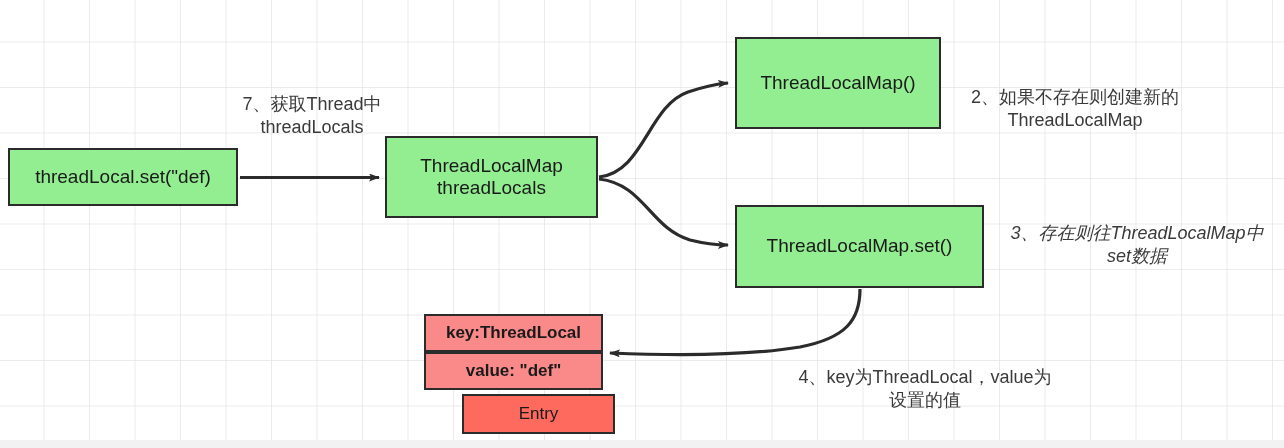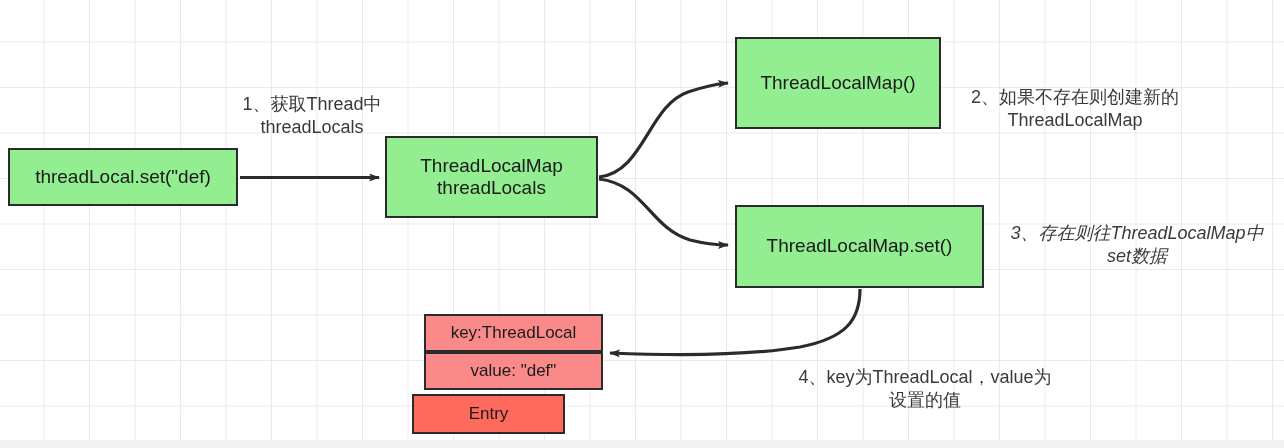--- a/index.html
+++ b/index.html
@@ -50,41 +50,42 @@
     text-align: center;
     color: #1a1a1a;
     line-height: 1.18;
     white-space: pre-line;
   }
   .green {
     background: #92ee90;
   }
   .pink {
     background: #fa8a8a;
+    font-weight: bold;
   }
   .red {
     background: #ff6a5f;
   }
   .label {
     position: absolute;
     color: #3a3a3a;
     text-align: center;
     line-height: 1.28;
     white-space: pre-line;
   }
 
   
   #node-set          { left: 8px;   top: 148px; width: 230px; height: 58px;  font-size: 19px; }
   #node-threadlocals { left: 385px; top: 136px; width: 213px; height: 82px;  font-size: 19px; }
   #node-newmap       { left: 735px; top: 37px;  width: 206px; height: 92px;  font-size: 19px; }
   #node-mapset       { left: 735px; top: 205px; width: 249px; height: 83px;  font-size: 19px; }
 
   #node-entry-key    { left: 424px; top: 314px; width: 179px; height: 38px;  font-size: 17px; }
   #node-entry-value  { left: 424px; top: 352px; width: 179px; height: 38px;  font-size: 17px; }
-  #node-entry-name   { left: 412px; top: 394px; width: 153px; height: 40px;  font-size: 17px; }
+  #node-entry-name   { left: 462px; top: 394px; width: 153px; height: 40px;  font-size: 17px; }
 
   #label-1 { left: 222px;  top: 93px;  width: 180px; font-size: 18px; }
   #label-2 { left: 950px;  top: 58px;  width: 250px; font-size: 18px; margin-top: 28px; }
   #label-3 { left: 990px;  top: 222px; width: 294px; font-size: 18px; font-style: italic; }
   #label-4 { left: 770px;  top: 366px; width: 310px; font-size: 18px; }
 </style>
 </head>
 <body>
 
 <div id="canvas">
@@ -115,21 +116,21 @@
   <div class="node green" id="node-newmap">ThreadLocalMap()</div>
 
   <div class="node green" id="node-mapset">ThreadLocalMap.set()</div>
 
   <div class="node pink" id="node-entry-key">key:ThreadLocal</div>
 
   <div class="node pink" id="node-entry-value">value: "def"</div>
 
   <div class="node red" id="node-entry-name">Entry</div>
 
-  <div class="label" id="label-1">1、获取Thread中
+  <div class="label" id="label-1">7、获取Thread中
 threadLocals</div>
 
   <div class="label" id="label-2">2、如果不存在则创建新的
 ThreadLocalMap</div>
 
   <div class="label" id="label-3">3、存在则往ThreadLocalMap中
 set数据</div>
 
   <div class="label" id="label-4">4、key为ThreadLocal，value为
 设置的值</div>

